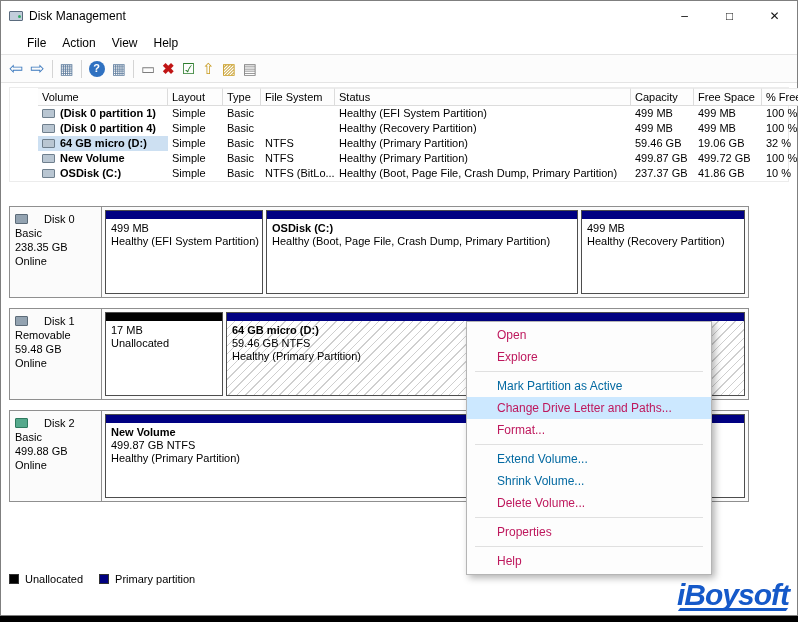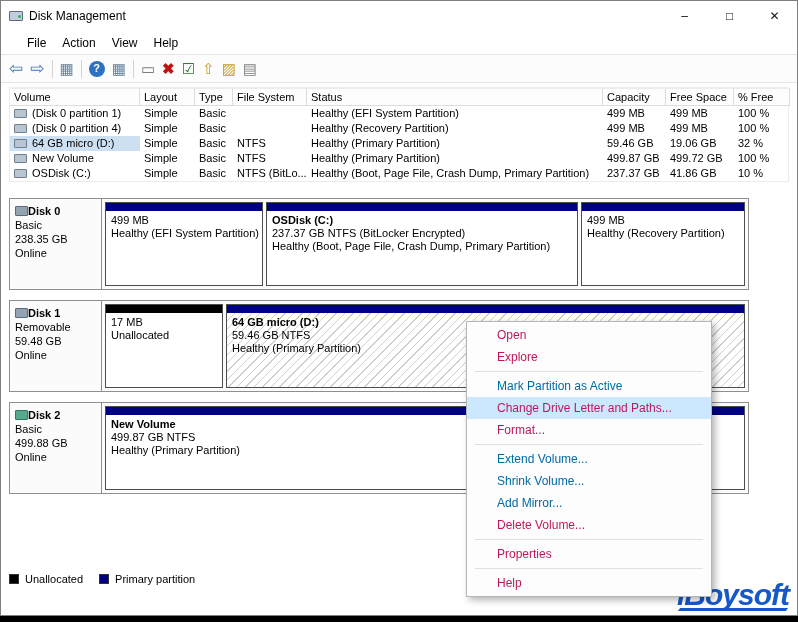--- a/index.html
+++ b/index.html
@@ -25,33 +25,33 @@
   .tbi { font-size:15px; line-height:1; color:#5f7d9e; }
   .tbi.arrow { color:#3b78bd; font-size:17px; }
   .tbi.help { width:16px; height:16px; background:#2f71c1; color:#fff; border-radius:50%; font-size:11px; font-weight:bold; display:flex; align-items:center; justify-content:center; }
   .tbi.red { color:#c01414; font-weight:bold; }
   .tbi.green { color:#2d7d2d; }
   .tbi.gold { color:#c79a1e; }
   .tbi.gray { color:#7d7d7d; }
   .tsep { width:1px; height:18px; background:#d4d4d4; }
 
   
-  .listpane { margin:4px 8px 2px 8px; border:1px solid #ececec; flex:none; font-size:11px; }
+  .listpane { margin:4px 8px 10px 8px; border:1px solid #ececec; flex:none; font-size:11px;padding-left:28px; }
   .thead, .trow { display:grid; grid-template-columns:130px 55px 38px 74px 296px 63px 68px 56px; }
   .th { border-right:1px solid #dcdcdc; border-bottom:1px solid #dcdcdc; border-top:1px solid #ececec; padding:2px 4px; background:#fdfdfd; white-space:nowrap; overflow:hidden; }
   .td { padding:1px 4px; height:15px; line-height:13px; white-space:nowrap; overflow:hidden; }
-  .vol { display:flex; align-items:center; }
+  .vol { display:flex; align-items:center;font-weight:bold; }
   .drive-ico { flex:none; width:13px; height:9px; background:#b9c6d2; border:1px solid #6f7f8d; border-radius:1px; margin-right:5px; }
   .trow.selected .vol { background:#cde0f2; }
 
   
   .graphpane { flex:1; position:relative; padding-top:14px; background:#fff; overflow:hidden; }
   .disk-row { width:740px; margin:0 0 10px 8px; height:92px; border:1px solid #8f8f8f; display:flex; background:#fbfbfb; }
   .disk-label { width:92px; border-right:1px solid #8f8f8f; padding:5px 5px; font-size:11px; line-height:14px; }
-  .dname { font-weight:bold; display:flex; align-items:center; gap:0; }
+  .dname { font-weight:normal; display:flex; align-items:center; gap:16px; }
   .disk-ico { flex:none; width:13px; height:10px; background:#93a3b1; border:1px solid #5c6b78; border-radius:1px; }
   .disk-ico.teal { background:#55a98c; border-color:#2e7a5e; }
   .parts { flex:1; display:flex; gap:3px; padding:3px; }
   .part { border:1px solid #4d4d4d; background:#fff; display:flex; flex-direction:column; overflow:hidden; }
   .stripe { height:8px; background:#000082; flex:none; }
   .stripe.black { background:#000; }
   .pbody { padding:3px 5px; font-size:11px; line-height:13px; white-space:nowrap; overflow:hidden; flex:1; }
   .pl { white-space:nowrap; }
   .pl.b { font-weight:bold; }
   .part.hatched .pbody { background:repeating-linear-gradient(135deg,#ffffff 0px,#ffffff 5px,#cfcfcf 5px,#cfcfcf 6px); }
@@ -218,21 +218,20 @@
             <div class="stripe"></div>
             <div class="pbody">
               <div class="pl">499 MB</div>
               <div class="pl">Healthy (EFI System Partition)</div>
             </div>
           </div>
           <div class="part w312">
             <div class="stripe"></div>
             <div class="pbody">
               <div class="pl b">OSDisk (C:)</div>
-              <div class="pl">237.37 GB NTFS (BitLocker Encrypted)</div>
               <div class="pl">Healthy (Boot, Page File, Crash Dump, Primary Partition)</div>
             </div>
           </div>
           <div class="part grow">
             <div class="stripe"></div>
             <div class="pbody">
               <div class="pl">499 MB</div>
               <div class="pl">Healthy (Recovery Partition)</div>
             </div>
           </div>
@@ -302,21 +301,20 @@
     <div class="ctx">
       <div class="ci">Open</div>
       <div class="ci">Explore</div>
       <div class="csep"></div>
       <div class="ci disabled">Mark Partition as Active</div>
       <div class="ci hl">Change Drive Letter and Paths...</div>
       <div class="ci">Format...</div>
       <div class="csep"></div>
       <div class="ci disabled">Extend Volume...</div>
       <div class="ci disabled">Shrink Volume...</div>
-      <div class="ci disabled">Add Mirror...</div>
       <div class="ci">Delete Volume...</div>
       <div class="csep"></div>
       <div class="ci">Properties</div>
       <div class="csep"></div>
       <div class="ci">Help</div>
     </div>
 
     <div class="watermark">iBoysoft</div>
 
   </div>

